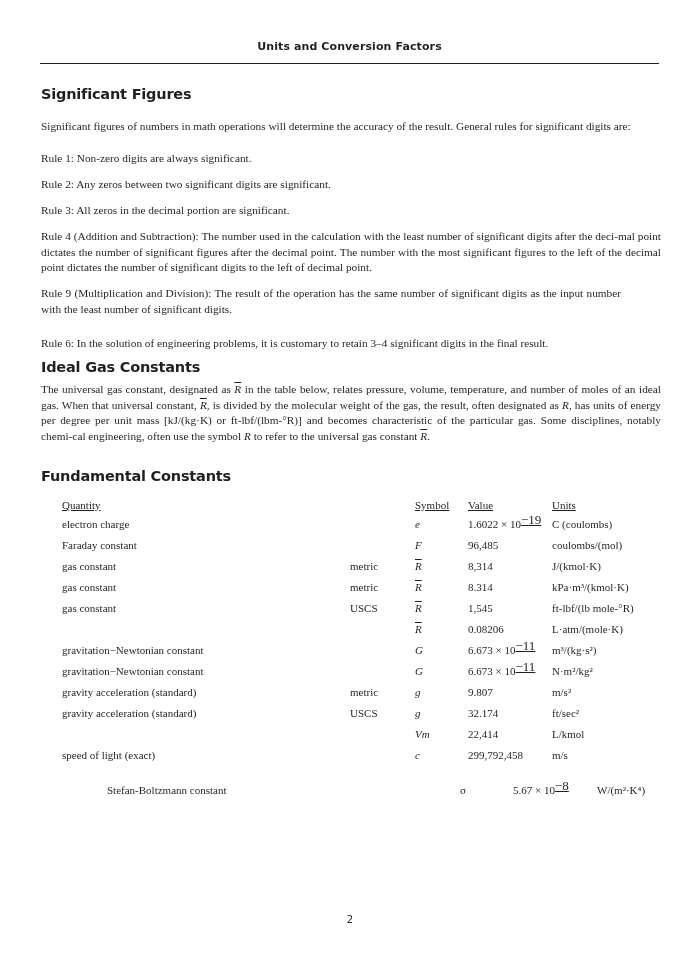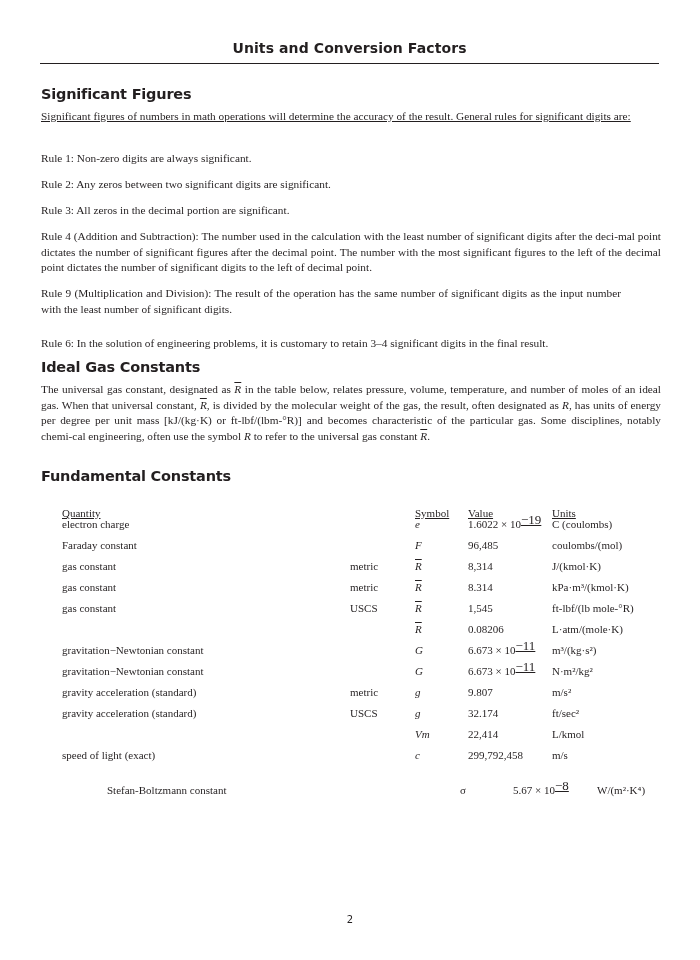--- a/index.html
+++ b/index.html
@@ -15,21 +15,21 @@
       color: #231f20;
       font-family: "Liberation Serif", "DejaVu Serif", serif;
     }
     .page-header {
       position: absolute;
       left: 40px;
       top: 40px;
       width: 619px;
       text-align: center;
       font-family: "DejaVu Sans", "Liberation Sans", sans-serif;
-      font-size: 14px;
+      font-size: 11px;
       font-weight: bold;
       color: #231f20;
       letter-spacing: 0.1px;
     }
     .header-rule {
       position: absolute;
       left: 40px;
       top: 63px;
       width: 619px;
       height: 0;
@@ -103,35 +103,35 @@
       color: #231f20;
     }
   </style>
 </head>
 <body>
 
 <div class="page-header">Units and Conversion Factors</div>
 <div class="header-rule"></div>
 
 <h2 class="section-title" style="top:86px;">Significant Figures</h2>
-<p class="para" style="top:109px;text-decoration:underline;">Significant figures of numbers in math operations will determine the accuracy of the result. General rules for significant digits are:</p>
+<p class="para" style="top:119px;">Significant figures of numbers in math operations will determine the accuracy of the result. General rules for significant digits are:</p>
 <p class="para nojust" style="top:151px;">Rule 1: Non-zero digits are always significant.</p>
 <p class="para nojust" style="top:177px;">Rule 2: Any zeros between two significant digits are significant.</p>
 <p class="para nojust" style="top:203px;">Rule 3: All zeros in the decimal portion are significant.</p>
 <p class="para" style="top:229px;">Rule 4 (Addition and Subtraction): The number used in the calculation with the least number of significant digits after the deci-mal point dictates the number of significant figures after the decimal point. The number with the most significant figures to the left of the decimal point dictates the number of significant digits to the left of decimal point.</p>
 <p class="para" style="top:286px; width:580px;">Rule 9 (Multiplication and Division): The result of the operation has the same number of significant digits as the input number with the least number of significant digits.</p>
 <p class="para nojust" style="top:327px;margin-top:9px;">Rule 6: In the solution of engineering problems, it is customary to retain 3–4 significant digits in the final result.</p>
 
 <h2 class="section-title" style="top:359px;">Ideal Gas Constants</h2>
 <p class="para" style="top:382px;"><span>The universal gas constant, designated as </span><span class="rbar">R</span><span> in the table below, relates pressure, volume, temperature, and number of moles of an ideal gas. When that universal constant, </span><span class="rbar">R</span><span>, is divided by the molecular weight of the gas, the result, often designated as </span><i>R</i><span>, has units of energy per degree per unit mass [kJ/(kg·K) or ft-lbf/(lbm-°R)] and becomes characteristic of the particular gas. Some disciplines, notably chemi-cal engineering, often use the symbol </span><i>R</i><span> to refer to the universal gas constant </span><span class="rbar">R</span><span>.</span></p>
 
 <h2 class="section-title" style="top:468px;">Fundamental Constants</h2>
 
 <div class="constants-table">
-  <div class="trow hdr" style="top:16px;">
+  <div class="trow hdr" style="top:8px;">
     <span class="cell c-qty">Quantity</span>
     <span class="cell c-sym">Symbol</span>
     <span class="cell c-val">Value</span>
     <span class="cell c-unit">Units</span>
   </div>
 
   <div class="trow" style="top:27px;">
     <span class="cell c-qty">electron charge</span>
     <span class="cell c-sym">e</span>
     <span class="cell c-val"><span>1.6022 × 10</span><sup>−19</sup></span>

